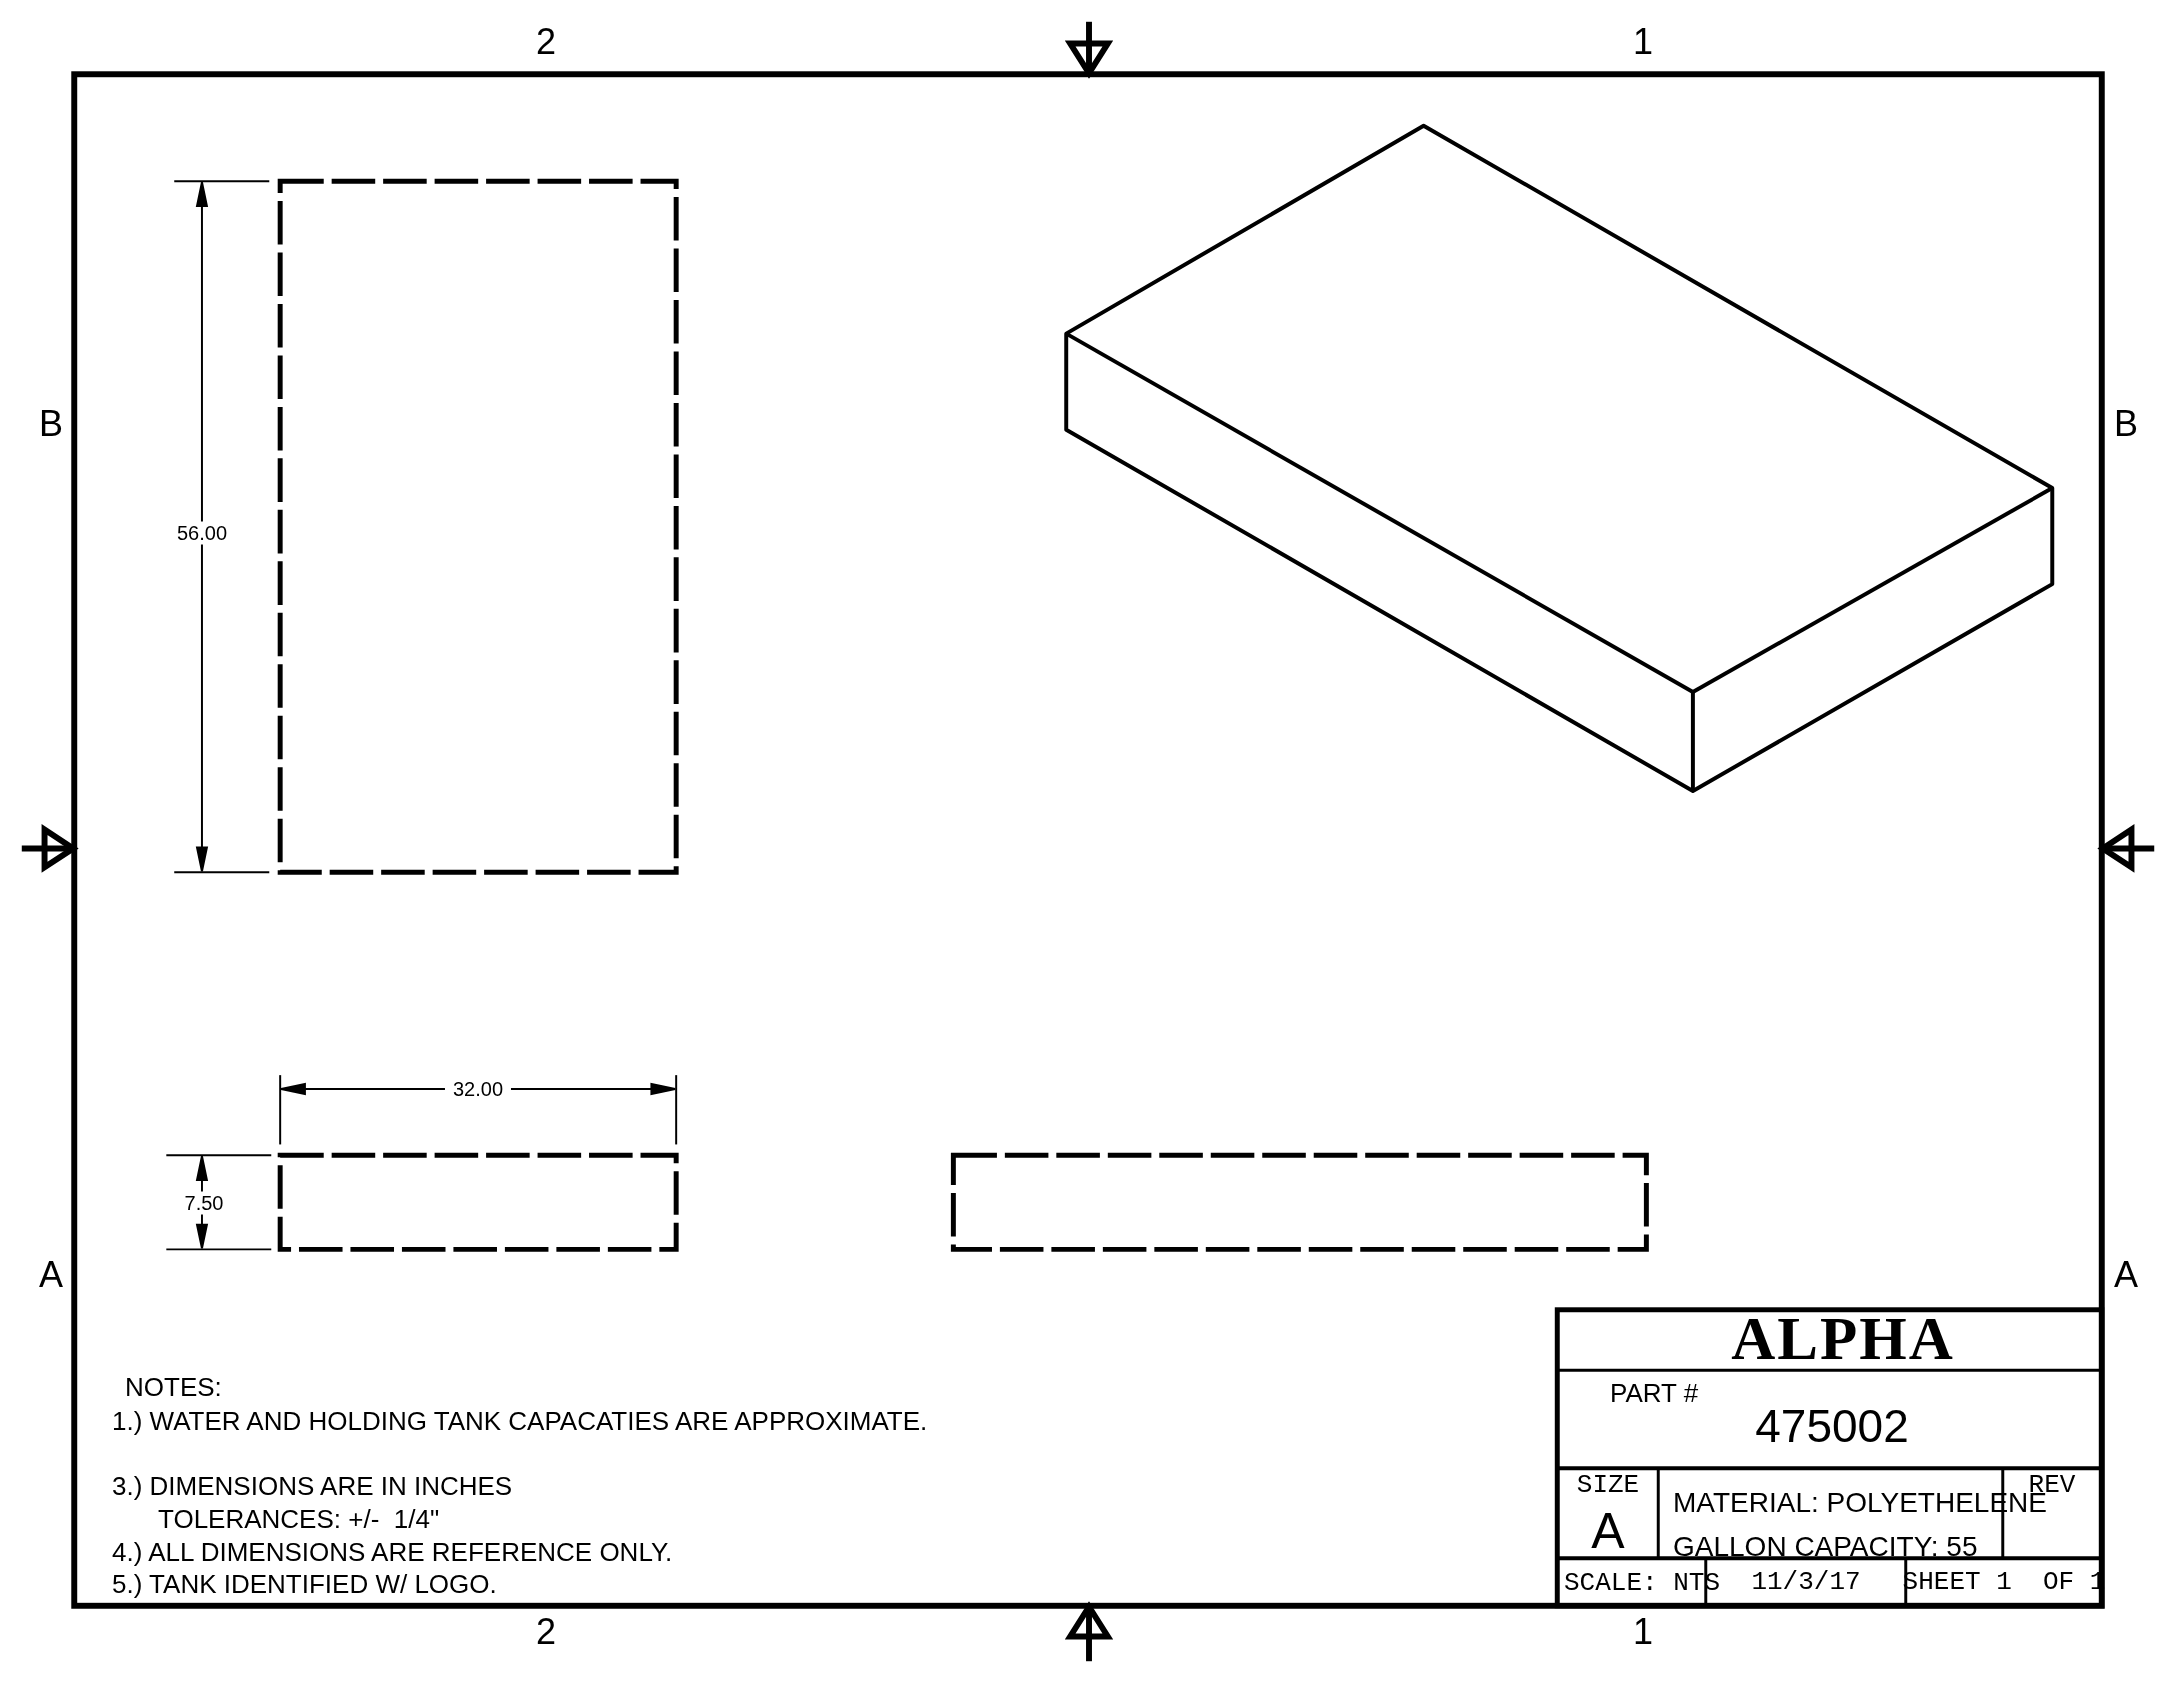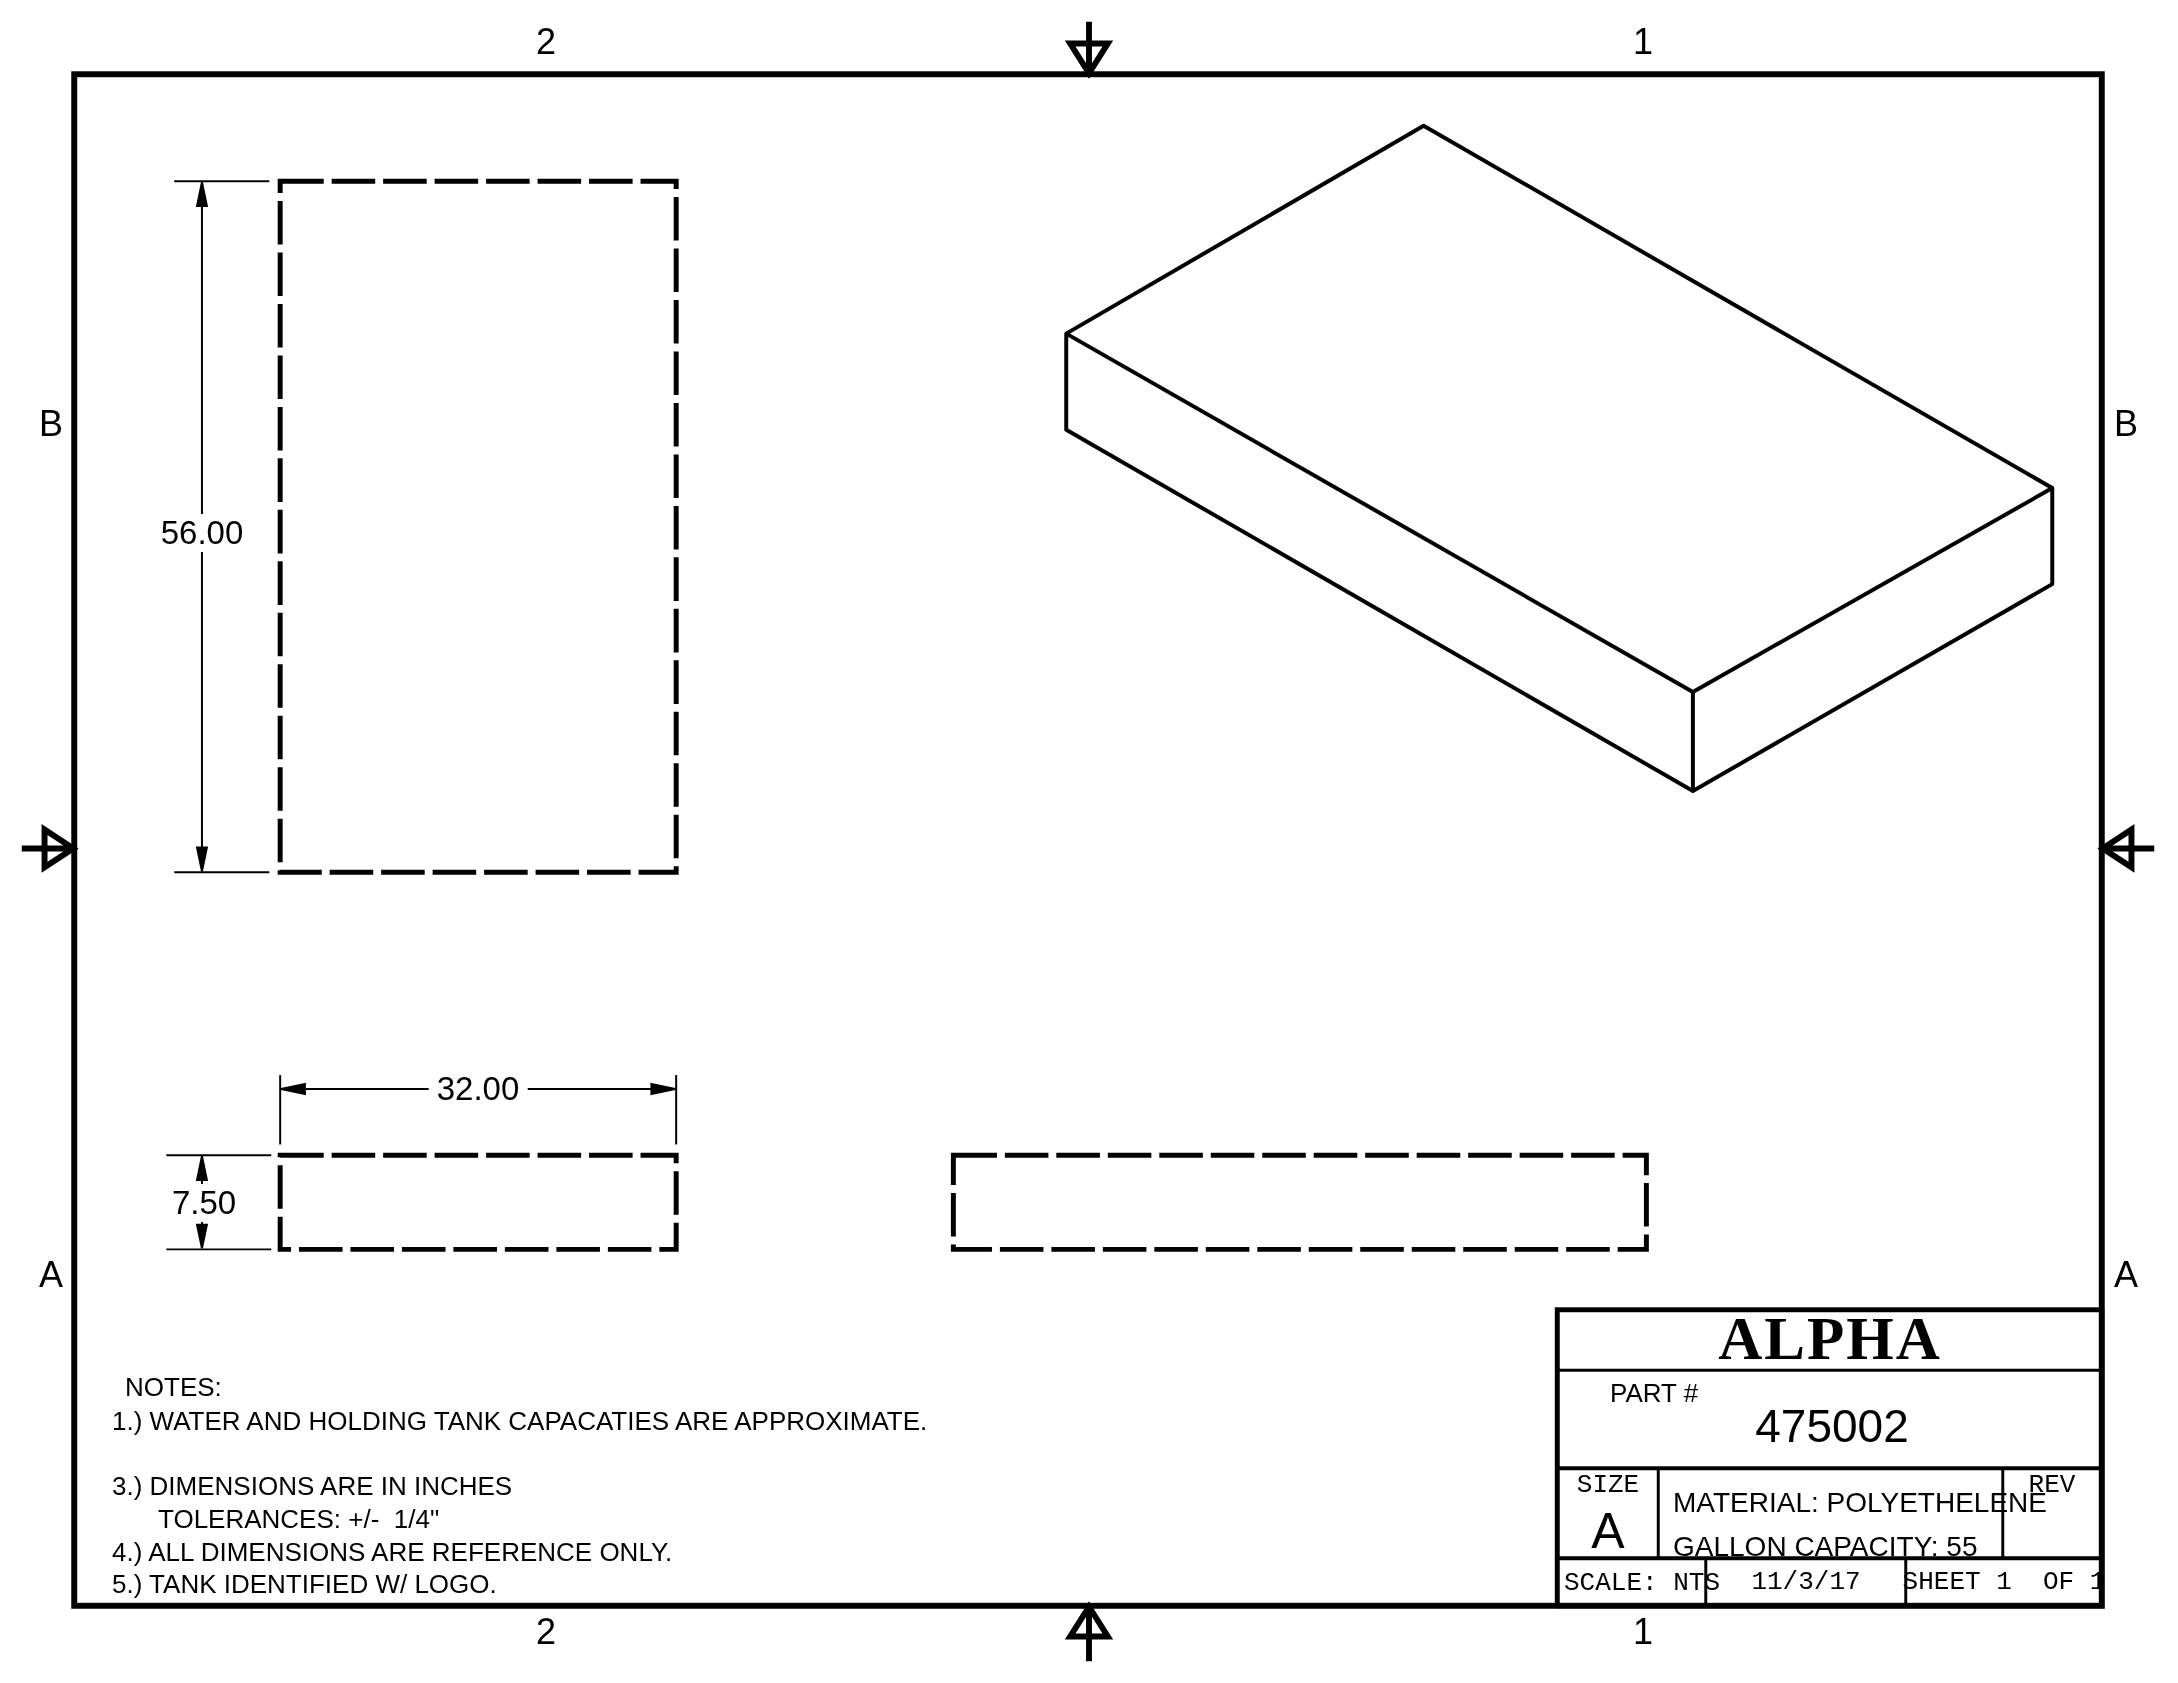--- a/index.html
+++ b/index.html
@@ -2,24 +2,24 @@
 <html><head>
 <meta charset="utf-8">
 <style>
   html,body{margin:0;padding:0;background:#ffffff;}
   #sheet{position:relative;width:2178px;height:1683px;background:#ffffff;overflow:hidden;
          font-family:"Liberation Sans",sans-serif;color:#000;}
   #linework{position:absolute;left:0;top:0;}
   .txt{position:absolute;white-space:pre;color:#000;}
   .ctr{transform:translate(-50%,-50%);text-align:center;}
   .zone{font-size:36px;}
-  .dimtxt{font-size:33px;background:#ffffff;padding:0 8px;text-align:right;}
+  .dimtxt{font-size:20px;background:#ffffff;padding:0 8px;text-align:right;}
   .note-line{font-size:26px;}
   .tb-text{white-space:pre;}
-  .tb-company{font-family:"Liberation Serif",serif;font-weight:700;font-size:61px;letter-spacing:2px;}
+  .tb-company{font-family:"Liberation Serif",serif;font-weight:700;font-size:61px;letter-spacing:2px;margin-left:13px;}
   .tb-part-label{font-size:26px;margin-left:40px;}
   .tb-part-number{font-size:46px;}
   .tb-small{font-size:26px;font-family:Liberation Mono, monospace;}
   .tb-size-value{font-size:50px;}
   .tb-material{font-size:28px;margin-top:16px;}
 </style>
 </head>
 <body>
 
 <div id="sheet">

